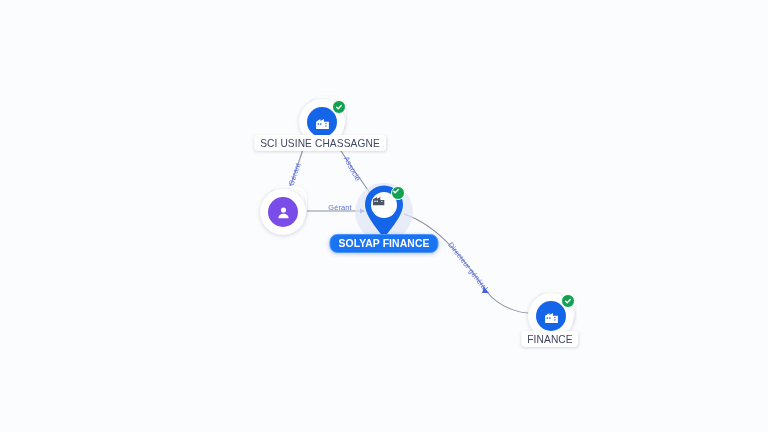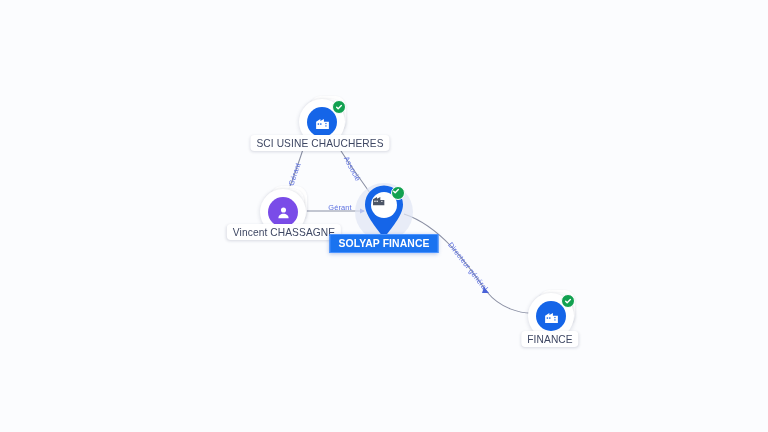--- a/index.html
+++ b/index.html
@@ -121,21 +121,21 @@
     padding: 2.5px 6px;
     font-size: 10.2px;
     letter-spacing: 0.1px;
     box-shadow: 0 1px 3px rgba(40,50,90,0.17);
   }
   .node-label.focus {
     background: #1a73f0;
     color: #ffffff;
     font-weight: bold;
     border: 1px solid #4b93ff;
-    border-radius: 0;
+    border-radius: 8px;
     padding: 3px 8px;
     font-size: 10.4px;
     box-shadow: 0 1px 4px rgba(20,70,180,0.3);
   }
 </style>
 </head>
 <body>
 
 <div id="graph-canvas">
 
@@ -172,38 +172,37 @@
           </svg>
         </div>
         <div class="badge-check">
           <svg width="8" height="8" viewBox="0 0 24 24" aria-hidden="true">
             <path fill="none" stroke="#ffffff" stroke-width="4.2" stroke-linecap="round" stroke-linejoin="round" d="M5 12.5l4.5 4.5L19 7.5"></path>
           </svg>
         </div>
       </div>
     </div>
   </div>
-  <div class="node-label" style="left:320px; top:135px;">SCI USINE CHAUCHERES</div>
+  <div class="node-label" style="left:320px; top:135px;">SCI USINE CHASSAGNE</div>
 
   <div class="node" style="left:283px; top:209px;">
     <div class="node-stack" style="left:0px; top:0px; width:36px; height:36px;">
       <div class="stack-card c3"></div>
       <div class="stack-card c2"></div>
       <div class="stack-card c1"></div>
       <div class="node-disc">
         <div class="icon-circle person">
           <svg width="17" height="17" viewBox="0 0 24 24" aria-hidden="true">
             <circle cx="12" cy="8.4" r="3.6" fill="#ffffff"></circle>
             <path fill="#ffffff" d="M4.8 20c0-4 3.3-6.2 7.2-6.2s7.2 2.2 7.2 6.2z"></path>
           </svg>
         </div>
       </div>
     </div>
   </div>
-  <div class="node-label" style="left:284px; top:224px;">Vincent CHASSAGNE</div>
 
   <div class="pin-halo" style="left:384px; top:212px;"></div>
   <div class="pin-wrap" style="left:384px; top:212px;">
     <div class="pin-shape">
       <svg width="44" height="56" viewBox="0 0 44 56" aria-hidden="true">
         <path fill="#1565e8" d="M22 1.5C11.5 1.5 3 10 3 20.5c0 11.5 13.5 25.5 17.3 31.8a2 2 0 0 0 3.4 0C27.5 46 41 32 41 20.5 41 10 32.5 1.5 22 1.5z"></path>
       </svg>
       <div class="pin-inner">
         <svg width="16" height="16" viewBox="0 0 24 24" aria-hidden="true">
           <path fill="#4c5566" d="M3 20V11l6-3.6v2.8l5-2.8V12h6v8H3z"></path>

